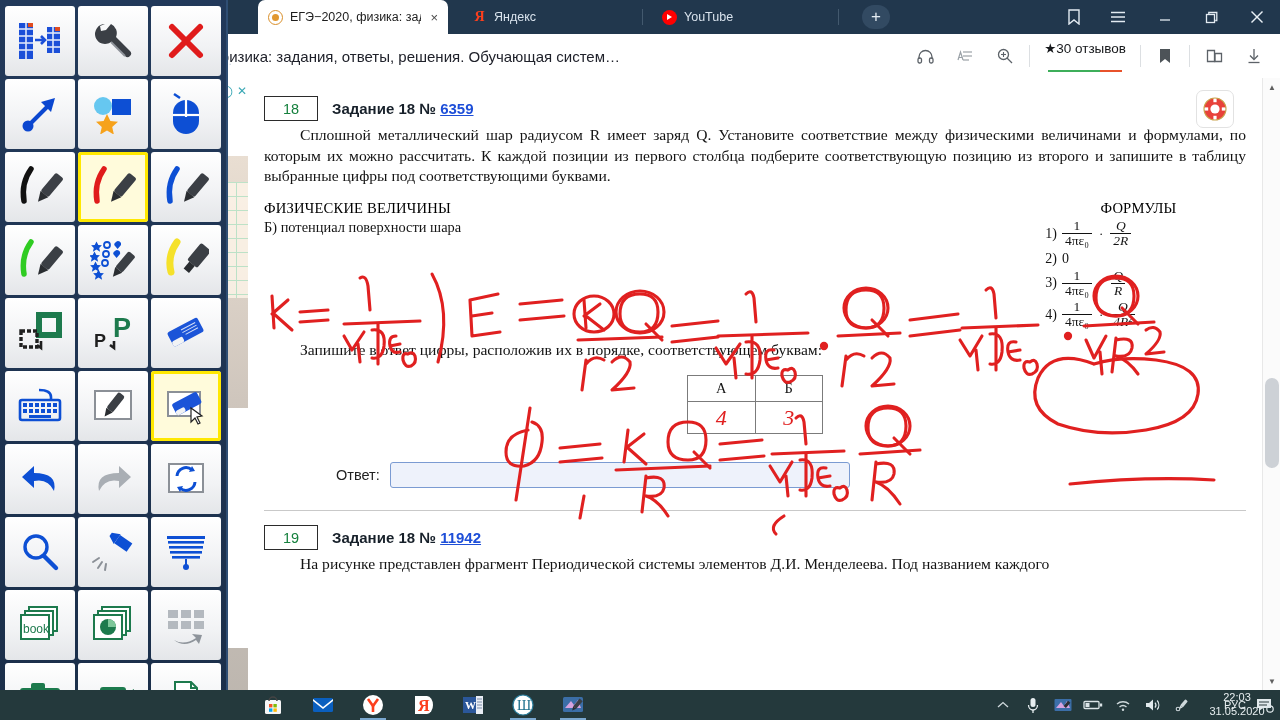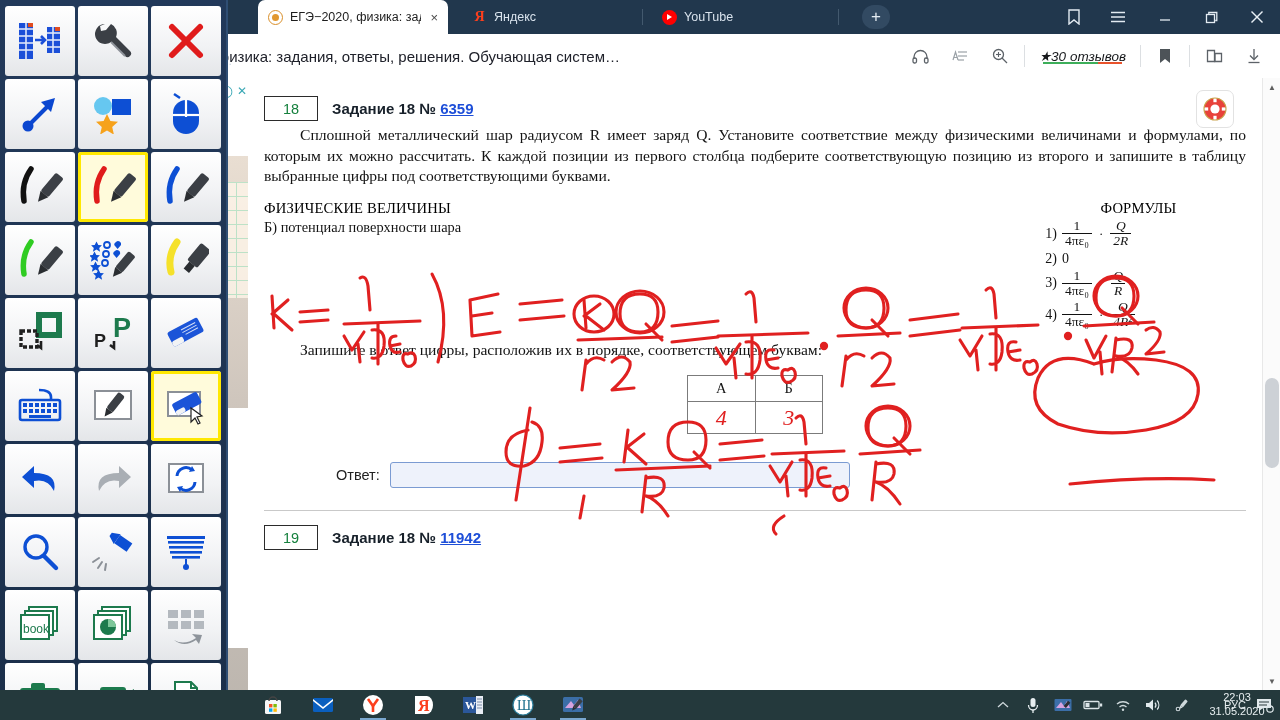--- a/index.html
+++ b/index.html
@@ -86,22 +86,21 @@
     margin-left:-34px;
   }
   #url-title{
     font-size:15px; color:#20222b; margin-left:12px; white-space:nowrap;
     overflow:hidden;
   }
   #url-right{ position:absolute; right:6px; display:flex; align-items:center; height:44px;}
   #url-right .ubi{ width:40px; height:44px; display:flex;align-items:center;justify-content:center;color:#5c6268;}
   #reviews{
     display:flex; flex-direction:column; align-items:center; margin:0 10px; position:relative;
-    padding-bottom:0;
-    font-style:italic;
+    padding-bottom:16px;
   }
   #reviews .rv-text{ font-size:13.5px; color:#17191c; white-space:nowrap;}
   #reviews .rv-bar{ position:absolute; bottom:0; left:4px; right:4px; height:2.5px; display:flex;}
   #reviews .rv-bar i{ display:block; height:100%;}
   .vline{ width:1px; height:22px; background:#dcdfe2; margin:0 4px;}
 
   
   #page{
     position:absolute; left:0; top:78px; width:1280px; height:612px;
     background:#ffffff; overflow:hidden;
@@ -497,20 +496,21 @@
 
       <div id="divider"></div>
 
       <div class="task-head">
         <div class="task-num">19</div>
         <div class="task-label">
           <span>Задание 18 №</span>
           <a href="#">11942</a>
         </div>
       </div>
+      <div class="task-body">На рисунке представлен фрагмент Периодической системы элементов Д.И. Менделеева. Под названием каждого</div>
 
     </div>
 
     <svg id="handwriting" viewBox="0 0 1032 612" preserveAspectRatio="none">
       <g fill="none" stroke="#e02020" stroke-width="3.1" stroke-linecap="round" stroke-linejoin="round">
 
         <path d="M24 218 L26 250 M40 222 L24 236 M26 236 L44 252"></path>
         <path d="M52 234 L80 232 M52 244 L80 242"></path>
         <path d="M112 200 Q118 196 120 208 L122 232"></path>
         <path d="M96 246 L172 243"></path>

